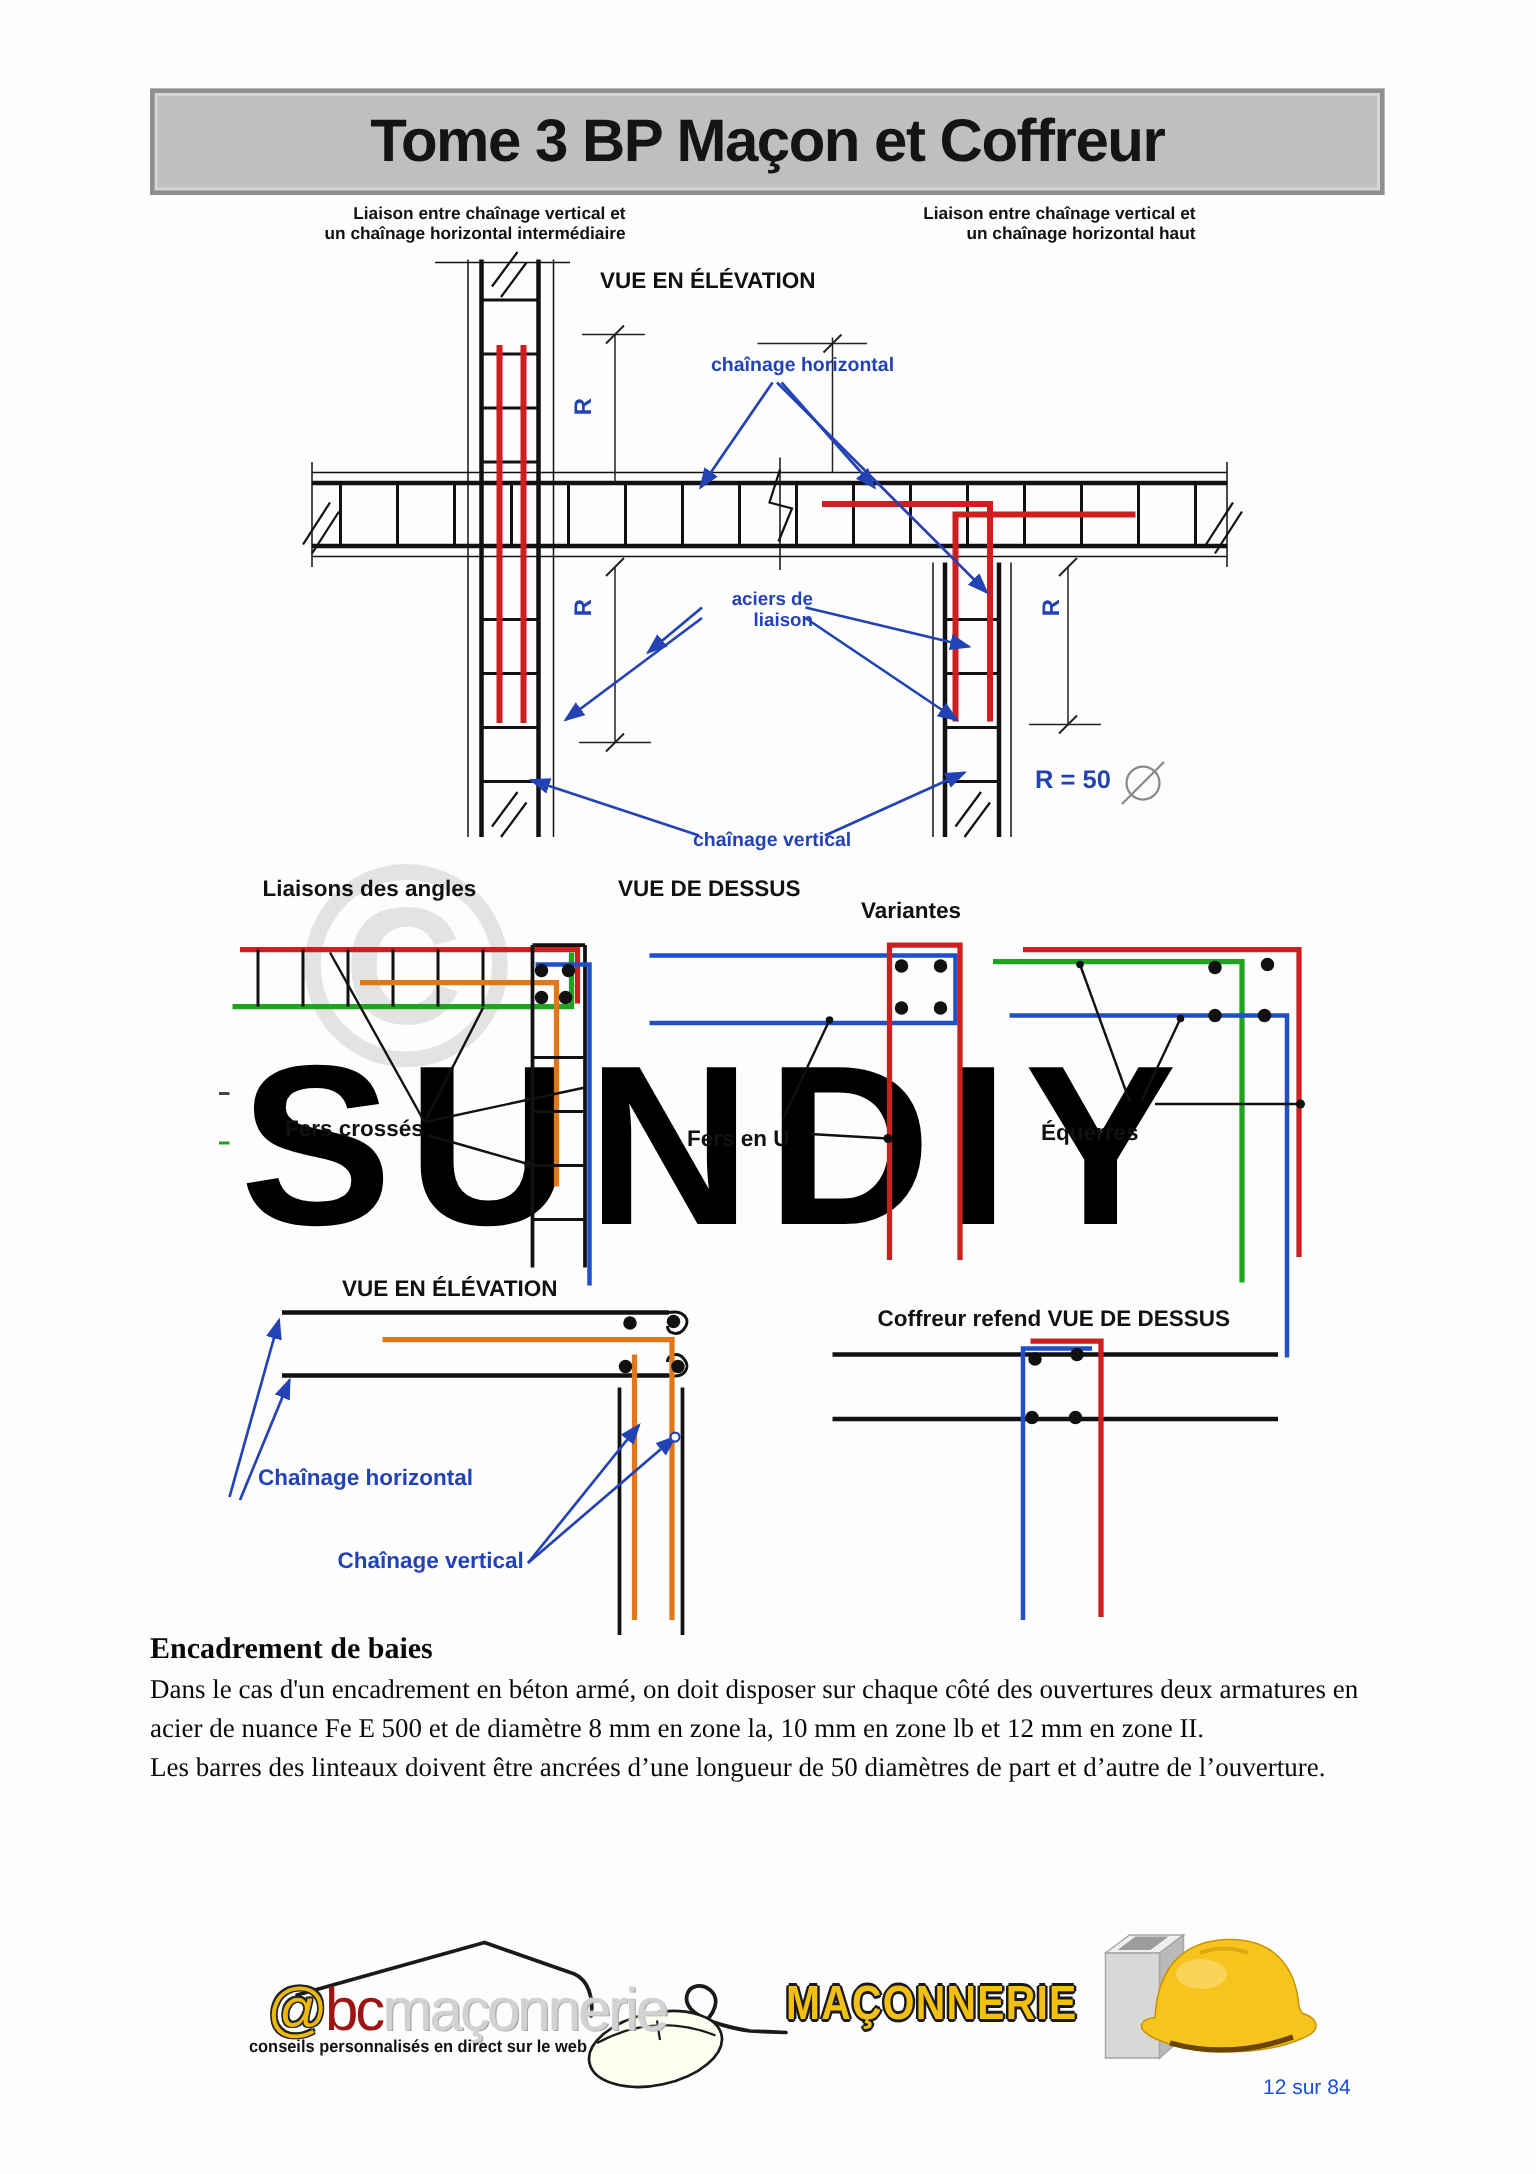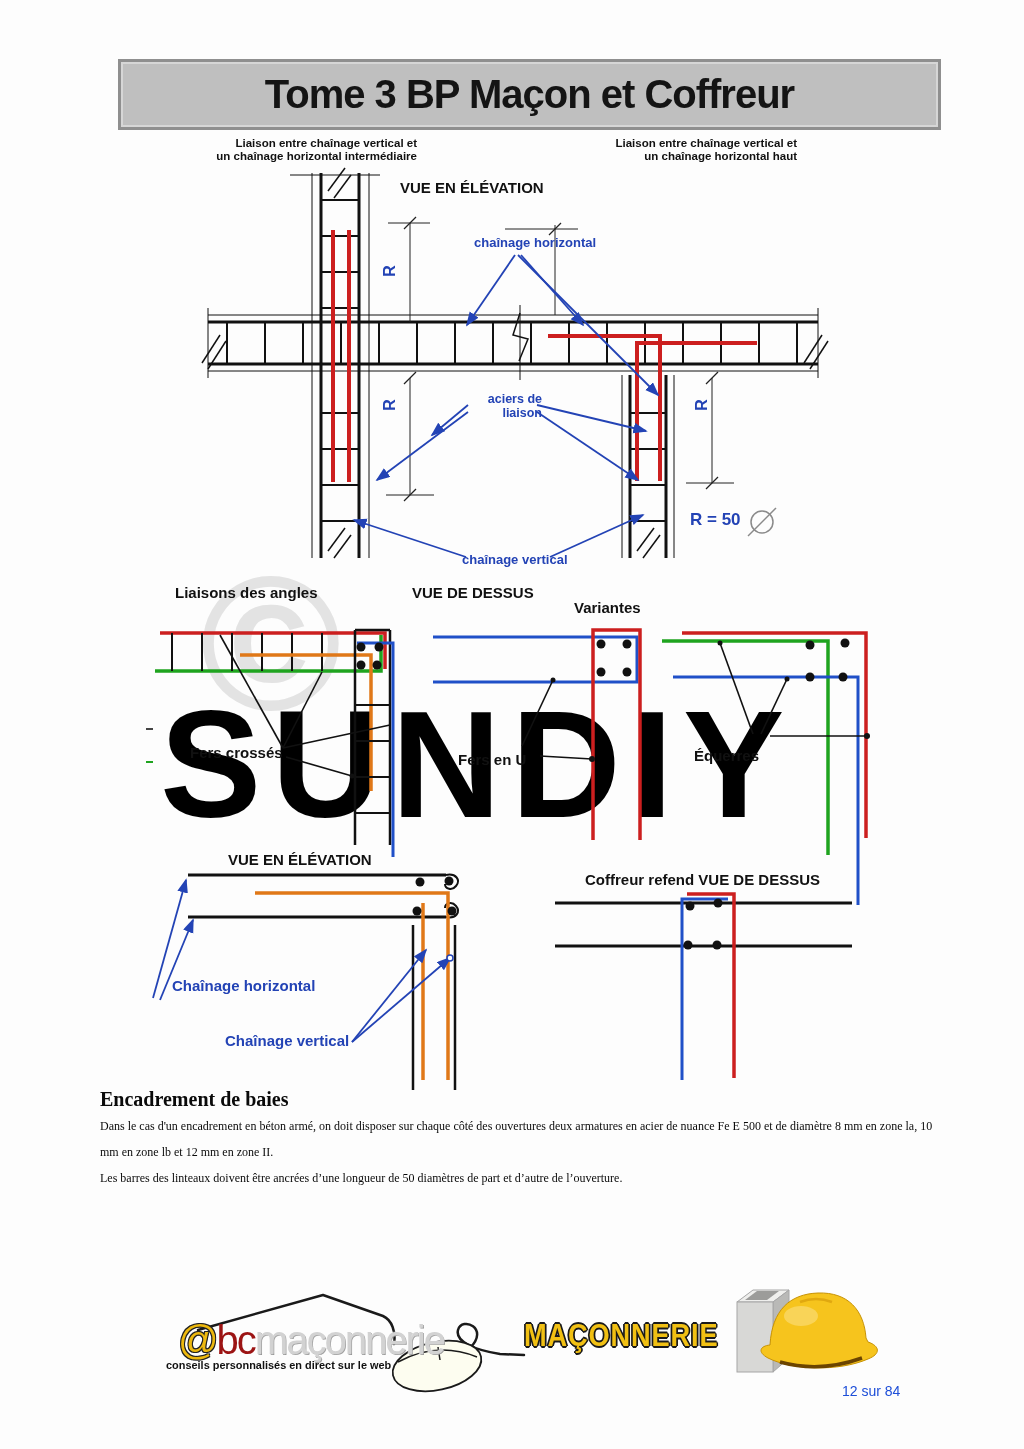--- a/index.html
+++ b/index.html
@@ -9,39 +9,39 @@
 
   
   .wm-copy{position:absolute;left:200px;top:548px;font-size:192px;color:#e3e3e3;
            font-weight:bold;z-index:0;line-height:1;}
   .wm-text{position:absolute;left:160px;top:688px;font-size:152px;color:#000000;
            font-weight:bold;letter-spacing:10px;z-index:0;line-height:1;}
 
   
   .banner{position:absolute;left:100px;top:59px;width:817px;height:65px;background:#bfbfbf;
           border:3px solid #8f8f8f;box-shadow:inset 0 0 0 2px #d6d6d6;z-index:2;
-          display:flex;align-items:center;justify-content:center;margin-left:18px;}
+          display:flex;align-items:center;justify-content:center;}
   .banner span{font-size:40px;font-weight:bold;color:#141414;letter-spacing:-1px;}
 
   .cap{position:absolute;top:137px;text-align:right;font-size:11.5px;font-weight:bold;
        color:#111;line-height:12.5px;z-index:2;}
 
   .h15{position:absolute;font-size:15px;font-weight:bold;color:#111;z-index:2;white-space:nowrap;}
   .blab{position:absolute;font-size:13px;font-weight:bold;color:#2343b5;z-index:2;white-space:nowrap;}
   .blab2{position:absolute;font-size:15px;font-weight:bold;color:#2343b5;z-index:2;white-space:nowrap;}
   .rlab{position:absolute;font-size:16px;font-weight:bold;color:#2343b5;z-index:2;
         transform:rotate(-90deg);transform-origin:center;}
   .r50{position:absolute;font-size:17px;font-weight:bold;color:#2343b5;z-index:2;white-space:nowrap;}
   .acier{position:absolute;font-size:12.5px;font-weight:bold;color:#2343b5;z-index:2;
          text-align:right;line-height:14px;}
 
   .enc{position:absolute;left:100px;top:1088px;width:833px;z-index:2;
        font-family:"Liberation Serif",serif;color:#0a0a0a;}
   .enc-h{font-size:20px;font-weight:bold;margin:0 0 2px 0;}
-  .enc p{margin:0;font-size:12px;line-height:26px;font-family:Liberation Serif, serif;}
+  .enc p{margin:0;font-size:18px;line-height:26px;font-family:Liberation Serif, serif;}
 
   
   .logo-text{position:absolute;left:178px;top:1320px;z-index:3;white-space:nowrap;
              font-weight:normal;letter-spacing:-2px;line-height:40px;}
   .logo-at{font-size:40px;color:#edb80e;
            text-shadow:1px 1px 0 #222,-1px -1px 0 #222,1px -1px 0 #222,-1px 1px 0 #222;}
   .logo-bc{font-size:40px;color:#9c1414;}
   .logo-name{font-size:40px;color:#d2d2d2;text-shadow:0 0 2px #fff,1px 1px 0 #8f8f8f;}
   .tagline{position:absolute;left:166px;top:1359px;z-index:3;font-size:11.5px;font-weight:bold;
            color:#111;transform:scaleX(.95);transform-origin:left;white-space:nowrap;}

